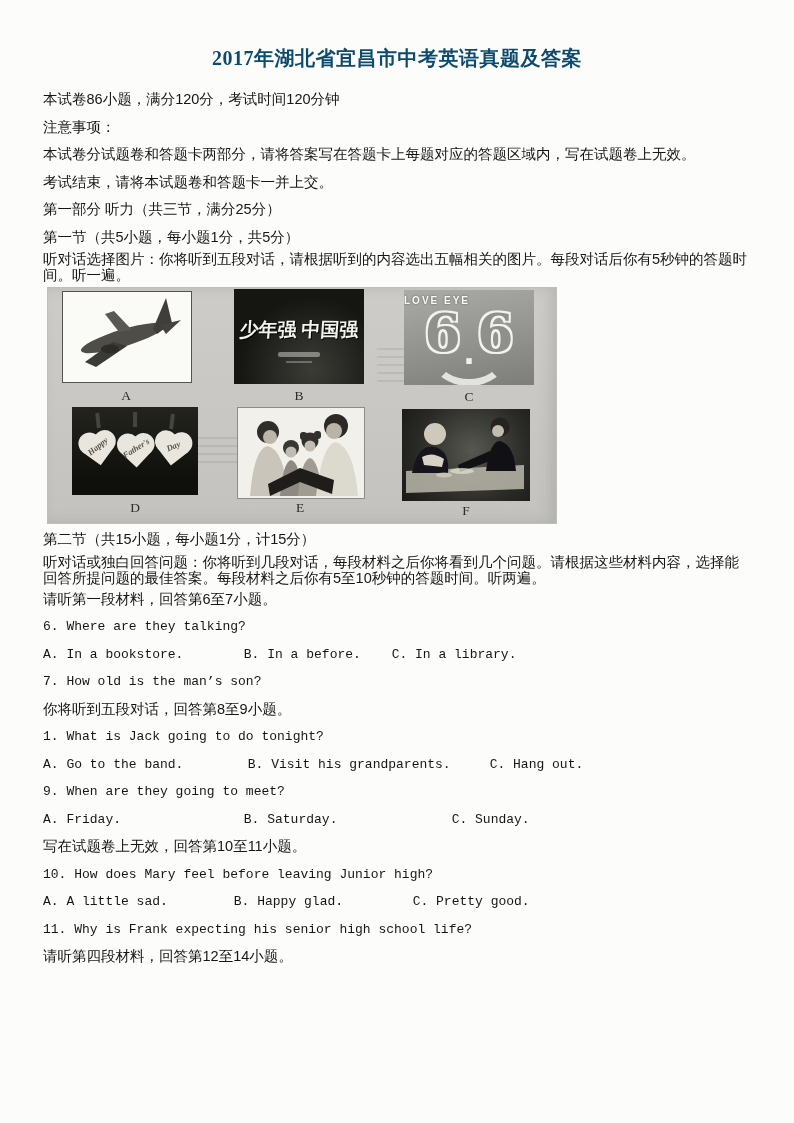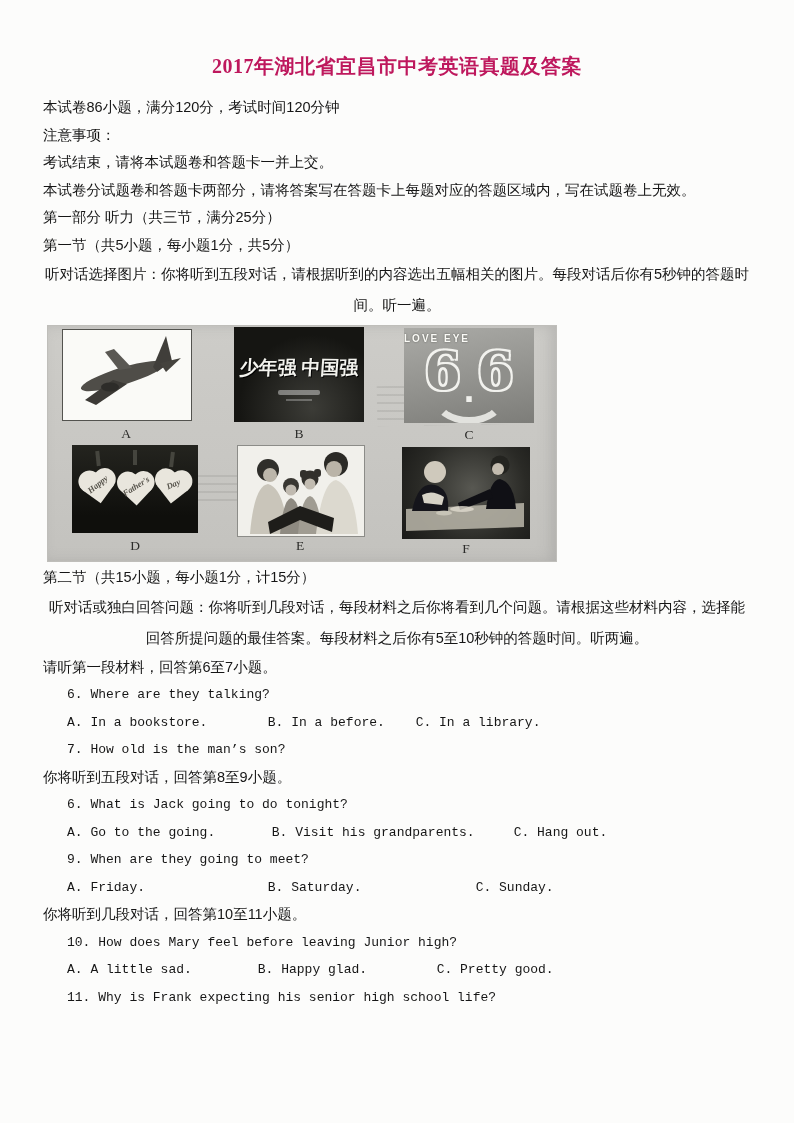--- a/index.html
+++ b/index.html
@@ -3,31 +3,31 @@
 <meta charset="utf-8">
 <style>
   html,body{margin:0;padding:0;background:#e8e8e8;}
   .page{
     position:relative;width:794px;height:1123px;margin:0 auto;
     background:#fcfcfb;color:#161616;overflow:hidden;
     font-family:"Liberation Sans","DejaVu Sans",sans-serif;
   }
   .content{padding:0 43px;}
   .title{
-    margin:8px 0 13px 0;padding-top:45px;height:28px;text-align:center;
+    margin:0 0 13px 0;padding-top:45px;height:28px;text-align:center;
     font-family:"Liberation Serif","DejaVu Serif",serif;
-    font-size:20px;font-weight:bold;letter-spacing:.5px;color:#be185d;
+    font-size:20px;font-weight:bold;letter-spacing:.5px;color:#0c4a6e;
   }
   .cn{font-size:14.5px;}
   .line{height:27.5px;line-height:27.5px;white-space:nowrap;}
-  .wrap{line-height:31px;text-align:center;}
+  .wrap{line-height:16px;}
   .center{}
   .en{
     font-family:"Liberation Mono","DejaVu Sans Mono",monospace;
-    font-size:13px;letter-spacing:0;margin-left:24px;
+    font-size:13px;letter-spacing:0;
   }
   .o{display:inline-block;vertical-align:top;}
   .w96{width:96px}.w97{width:97px}.w140{width:140px}.w144{width:144px}
   .w171{width:171px}.w183{width:183px}.w193{width:193px}.w197{width:197px}
   .w200{width:200px}.w203{width:203px}.w212{width:212px}.w234{width:234px}
   .comma{color:#4d7a4d;}
 
   
   .photo-block{
     position:relative;width:510px;height:237px;margin:4px 0 2px 4px;
@@ -102,22 +102,22 @@
 </head>
 <body>
 
 <div class="page">
   <div class="content">
 
     <h1 class="title">2017年湖北省宜昌市中考英语真题及答案</h1>
 
     <div class="cn line">本试卷86小题，满分120分，考试时间120分钟</div>
     <div class="cn line">注意事项：</div>
+    <div class="cn line">本试卷分试题卷和答题卡两部分，请将答案写在答题卡上每题对应的答题区域内，写在试题卷上无效。</div>
     <div class="cn line">考试结束，请将本试题卷和答题卡一并上交。</div>
-    <div class="cn line">本试卷分试题卷和答题卡两部分，请将答案写在答题卡上每题对应的答题区域内，写在试题卷上无效。</div>
 
     <div class="cn line center">第一部分 听力（共三节，满分25分）</div>
     <div class="cn line">第一节（共5小题，每小题1分，共5分）</div>
     <div class="cn wrap">听对话选择图片：你将听到五段对话，请根据听到的内容选出五幅相关的图片。每段对话后你有5秒钟的答题时间。听一遍。</div>
 
     <div class="photo-block">
       <div class="ghost g1"></div>
       <div class="ghost g2"></div>
 
       <div class="tile tile-a">
@@ -216,37 +216,38 @@
     <div class="cn line">请听第一段材料，回答第6至7小题。</div>
     <div class="en line">6. Where are they talking?</div>
     <div class="en line">
       <span class="o w193">A. In a bookstore.</span>
       <span class="o w140">B. In a before.</span>
       <span class="o">C. In a library.</span>
     </div>
     <div class="en line">7. How old is the man’s son?</div>
 
     <div class="cn line">你将听到五段对话，回答第8至9小题。</div>
-    <div class="en line">6. What is Jack going to do tonight?</div>
-    <div class="en line">
-      <span class="o w197">A. Go to the going.</span>
+    <div class="en line">1. What is Jack going to do tonight?</div>
+    <div class="en line">
+      <span class="o w197">A. Go to the band.</span>
       <span class="o w234">B. Visit his grandparents.</span>
       <span class="o">C. Hang out.</span>
     </div>
     <div class="en line">9. When are they going to meet?</div>
     <div class="en line">
       <span class="o w193">A. Friday.</span>
       <span class="o w200">B. Saturday.</span>
       <span class="o">C. Sunday.</span>
     </div>
 
-    <div class="cn line">你将听到几段对话，回答第10至11小题。</div>
+    <div class="cn line">写在试题卷上无效，回答第10至11小题。</div>
     <div class="en line">10. How does Mary feel before leaving Junior high?</div>
     <div class="en line">
       <span class="o w183">A. A little sad.</span>
       <span class="o w171">B. Happy glad.</span>
       <span class="o">C. Pretty good.</span>
     </div>
     <div class="en line">11. Why is Frank expecting his senior high school life?</div>
 
+    <div class="cn line">请听第四段材料，回答第12至14小题。</div>
 
   </div>
 </div>
 
 </body></html>

